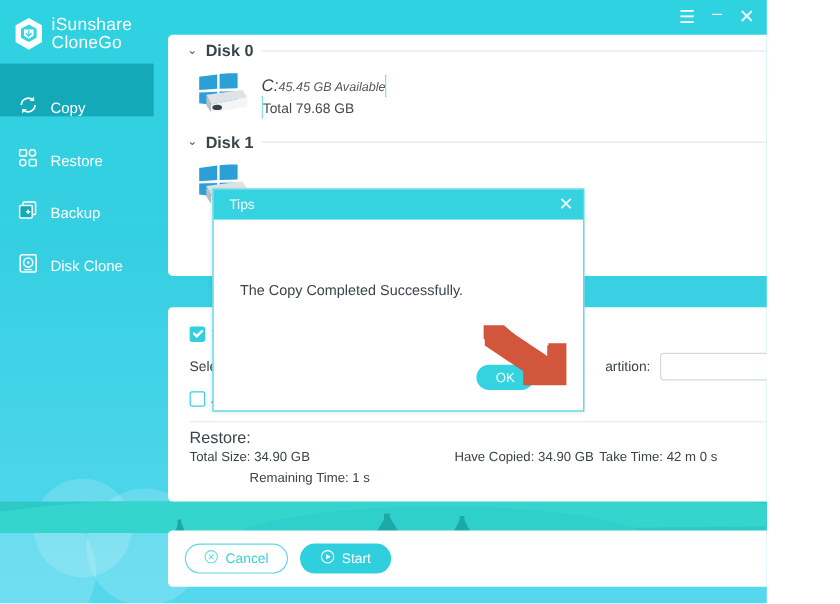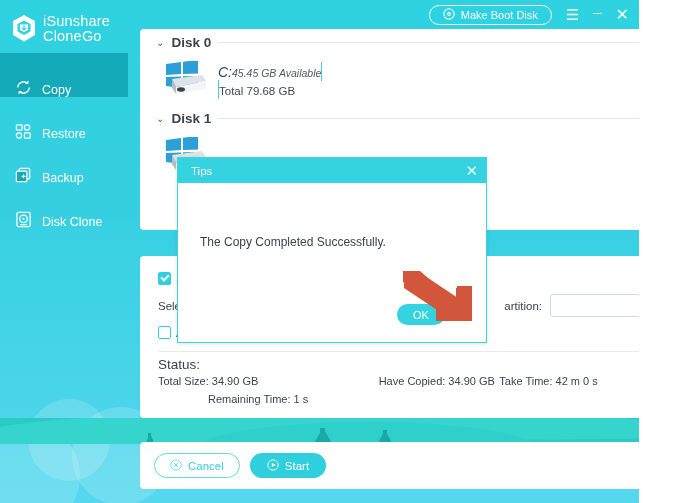--- a/index.html
+++ b/index.html
@@ -276,29 +276,20 @@
             <path d="M6.5 15.5 h7" stroke="#fff" stroke-width="1.2"></path>
           </svg>
         </span>
         <span>Disk Clone</span>
       </div>
 
     </div>
   </div>
 
   <div class="header">
-    <div class="boot-btn">
-      <span>
-        <svg viewBox="0 0 14 14" width="12" height="12" aria-hidden="true">
-          <circle cx="7" cy="7" r="6" stroke="#fff" stroke-width="1.2" fill="none"></circle>
-          <circle cx="7" cy="7" r="1.6" stroke="#fff" stroke-width="1.2" fill="none"></circle>
-        </svg>
-      </span>
-      <span>Make Boot Disk</span>
-    </div>
     <span class="win-ico ico-menu">☰</span>
     <span class="win-ico ico-min">–</span>
     <span class="win-ico ico-close">✕</span>
   </div>
 
   <div class="panel" id="panel-disks">
 
     <div class="disk-head">
       <span class="chev">⌄</span>
       <span>Disk 0</span>
@@ -366,21 +357,21 @@
       </span>
     </div>
 
     <div class="opt-row">
       <span class="cbx"></span>
       <span>After</span>
     </div>
 
     <div class="hr"></div>
 
-    <div class="status-title">Status:</div>
+    <div class="status-title">Restore:</div>
 
     <div class="stat-grid">
       <div>Total Size: 34.90 GB</div>
       <div>Have Copied: 34.90 GB</div>
       <div>Take Time: 42 m 0 s</div>
       <div>Remaining Time: 1 s</div>
     </div>
   </div>
 
   <div class="panel" id="panel-foot">

